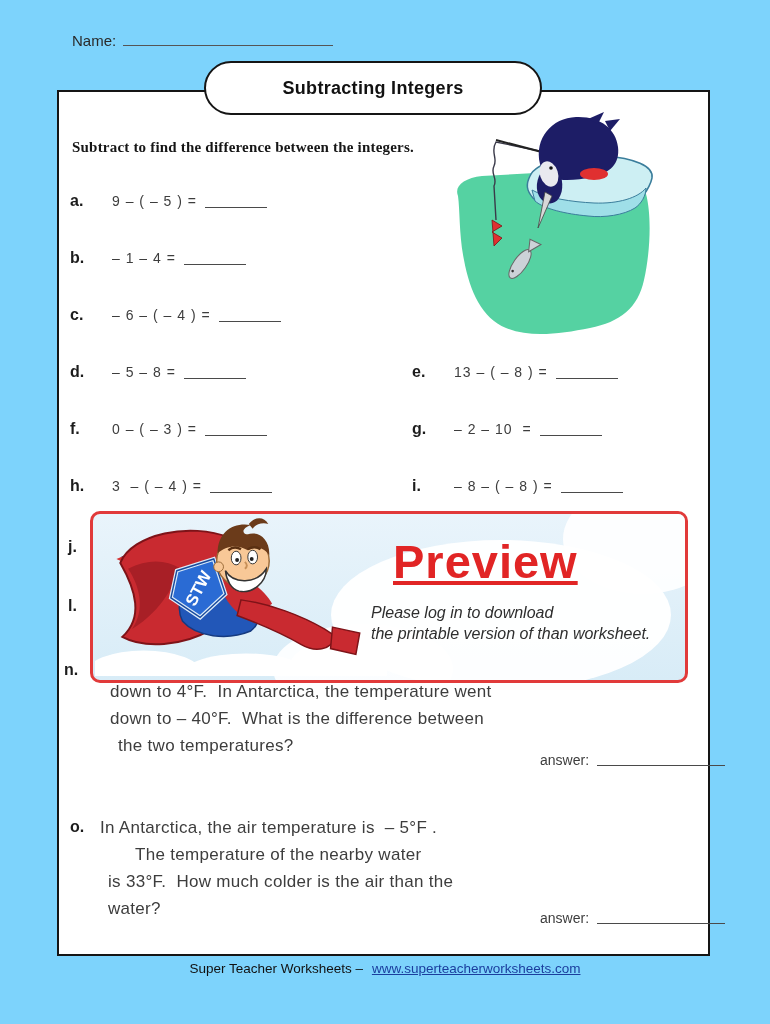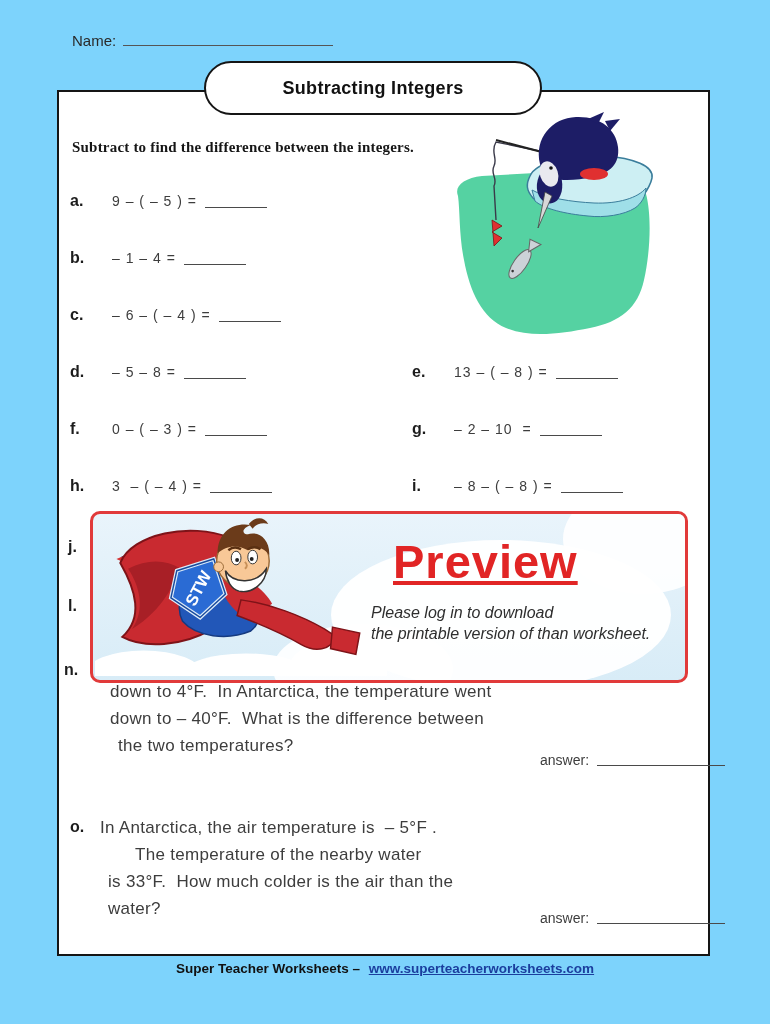--- a/index.html
+++ b/index.html
@@ -49,21 +49,21 @@
     color:#e12525;letter-spacing:1px;text-decoration:underline;
   }
   .preview-note{position:absolute;left:278px;font-size:16px;font-style:italic;color:#2e2e2e;white-space:nowrap;text-align:center;}
   .pn1{top:90px;} .pn2{top:111px;}
   
   .wp-line{position:absolute;font-size:17px;color:#3d3d3d;letter-spacing:.3px;white-space:pre;}
   .wp-letter{position:absolute;font-weight:bold;font-size:16px;color:#1c1c1c;}
   .answer-row{position:absolute;display:flex;align-items:baseline;font-size:14px;color:#3d3d3d;margin-left:40px;}
   .answer-blank{display:inline-block;width:128px;border-bottom:1.6px solid #4a4a4a;align-self:flex-end;margin:0 0 2px 8px;height:1px;}
   
-  .footer{position:absolute;left:0;top:961px;width:770px;text-align:center;font-size:13.5px;font-weight:bold;color:#111;}
+  .footer{position:absolute;left:0;top:961px;width:770px;text-align:center;font-size:13.5px;font-weight:normal;color:#111;}
   .footer-link{color:#1b3e9e;text-decoration:underline;margin-left:5px;}
 </style>
 </head>
 <body>
 
 <div class="page">
 
   <div class="name-row">
     <span>Name:</span>
     <span class="name-blank"></span>

